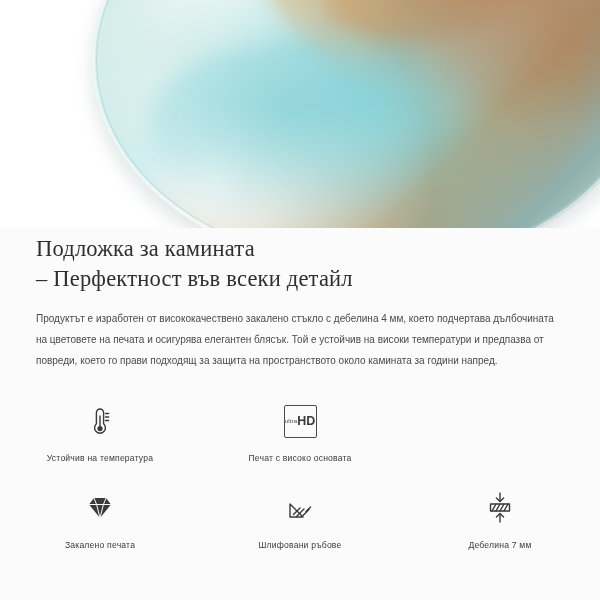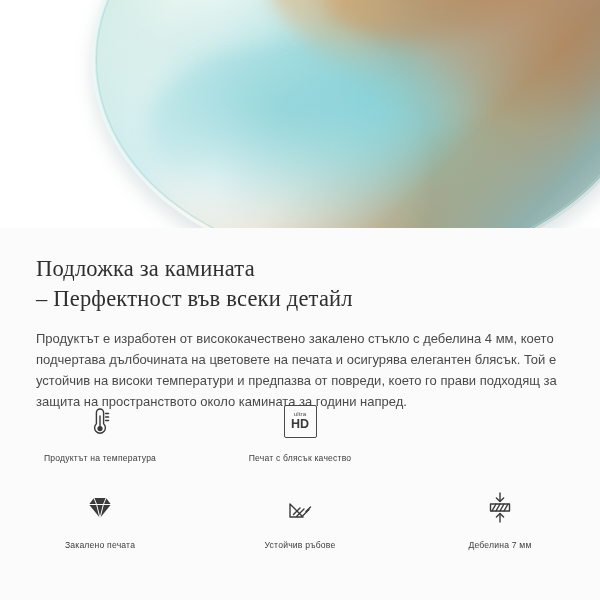--- a/index.html
+++ b/index.html
@@ -98,37 +98,36 @@
     box-sizing: border-box;
     pointer-events: none;
   }
 
   
   .content {
     position: absolute;
     left: 0;
     top: 228px;
     width: 600px;
-    margin-top: 20px;
   }
   .headline {
     font-family: "Liberation Serif", serif;
     font-size: 22.5px;
     line-height: 30px;
     color: #2f2f2f;
     padding: 6px 36px 0 36px;
     font-weight: 400;
     letter-spacing: 0.2px;
   }
   .headline .l2 {
     display: block;
   }
   .body-copy {
     padding: 14px 36px 0 36px;
-    font-size: 13px;
+    font-size: 10px;
     line-height: 21px;
     color: #4a4a4a;
   }
   .body-copy p {
     margin: 0;
   }
 
   
   .features {
     position: absolute;
@@ -168,21 +167,21 @@
     stroke-width: 1.4;
     stroke-linecap: round;
     stroke-linejoin: round;
   }
   .ultrahd {
     width: 31px;
     height: 31px;
     border: 1.3px solid #4a4a4a;
     border-radius: 2px;
     display: flex;
-    flex-direction: column;
+    flex-direction: row;
     align-items: center;
     justify-content: center;
     line-height: 1;
   }
   .ultrahd .u {
     font-size: 6.2px;
     color: #4a4a4a;
     letter-spacing: 0.1px;
   }
   .ultrahd .hd {
@@ -229,31 +228,31 @@
             <g class="icon-stroke">
               <path d="M17 7 a3.6 3.6 0 0 1 3.6 3.6 v11.2 a5.4 5.4 0 1 1 -7.2 0 v-11.2 A3.6 3.6 0 0 1 17 7 z"></path>
               <line x1="17" y1="14" x2="17" y2="25.5"></line>
               <line x1="22.6" y1="11.5" x2="25.6" y2="11.5"></line>
               <line x1="22.6" y1="15" x2="25.6" y2="15"></line>
               <line x1="22.6" y1="18.5" x2="25.6" y2="18.5"></line>
             </g>
             <circle cx="17" cy="26.6" r="2.6" fill="#3a3a3a"></circle>
           </svg>
         </div>
-        <div class="feature-label">Продуктът на температура</div>
+        <div class="feature-label">Устойчив на температура</div>
       </div>
 
       <div class="feature">
         <div class="feature-icon">
           <div class="ultrahd">
             <span class="u">ultra</span>
             <span class="hd">HD</span>
           </div>
         </div>
-        <div class="feature-label">Печат с блясък качество</div>
+        <div class="feature-label">Печат с високо основата</div>
       </div>
 
 
     </div>
 
     <div class="row-gap"></div>
 
     <div class="feature-row">
 
       <div class="feature">
@@ -271,21 +270,21 @@
           <svg width="34" height="34" viewBox="0 0 34 34" aria-hidden="true">
             <g class="icon-stroke">
               <path d="M7 26 L7 13 L20 26 Z"></path>
               <line x1="10.5" y1="23.5" x2="17" y2="17"></line>
               <line x1="13.5" y1="25.5" x2="21" y2="18"></line>
               <line x1="20" y1="24.5" x2="26" y2="18.5"></line>
               <line x1="23" y1="20.5" x2="27.5" y2="16"></line>
             </g>
           </svg>
         </div>
-        <div class="feature-label">Устойчив ръбове</div>
+        <div class="feature-label">Шлифовани ръбове</div>
       </div>
 
       <div class="feature">
         <div class="feature-icon">
           <svg width="34" height="38" viewBox="0 0 34 38" aria-hidden="true">
             <g class="icon-stroke">
               <line x1="17" y1="4" x2="17" y2="12"></line>
               <path d="M13.4 9 L17 12.6 L20.6 9"></path>
               <line x1="17" y1="33" x2="17" y2="25"></line>
               <path d="M13.4 28 L17 24.4 L20.6 28"></path>

